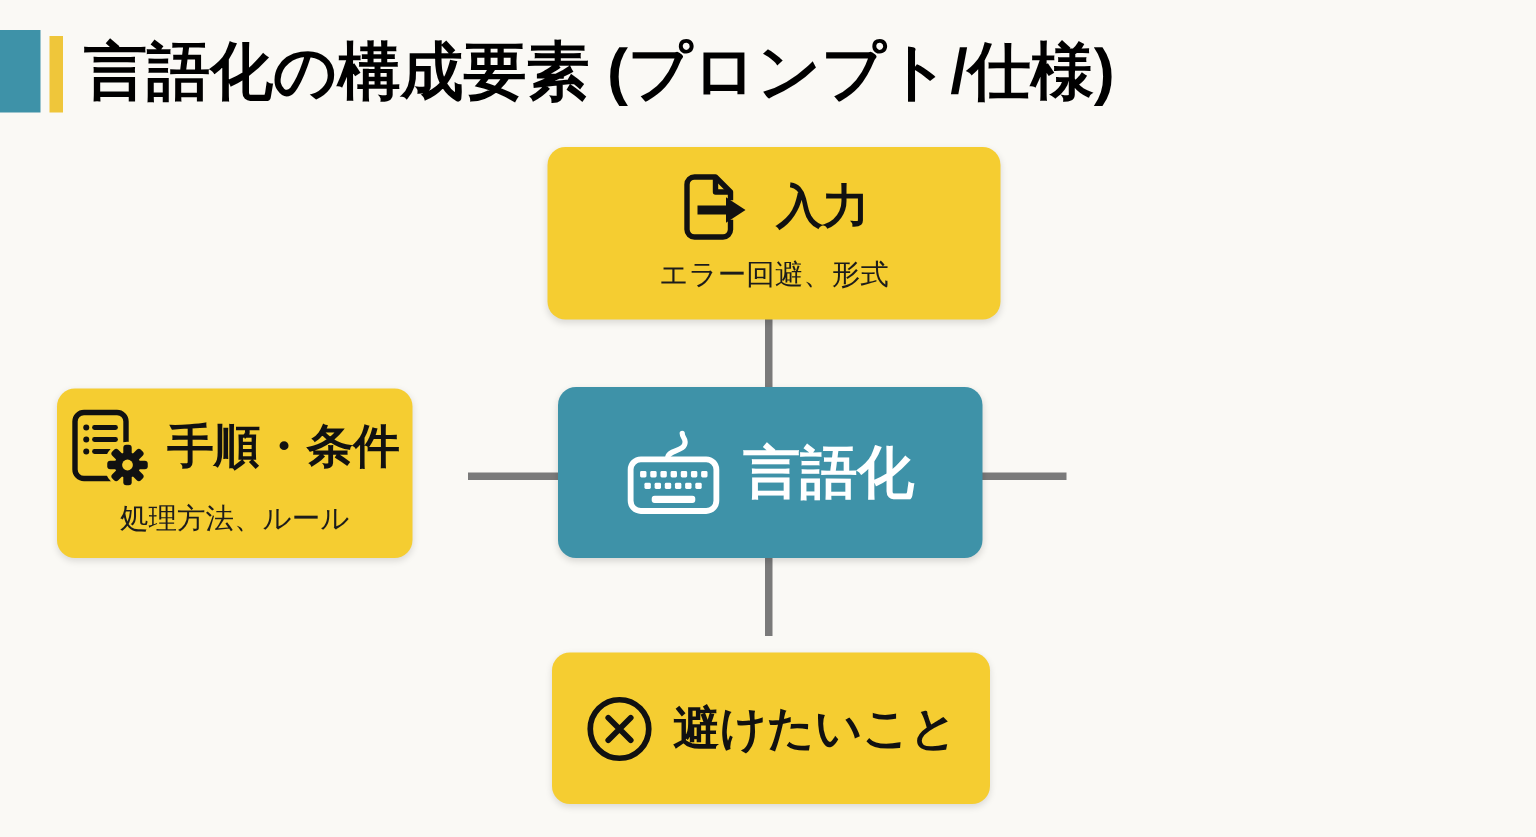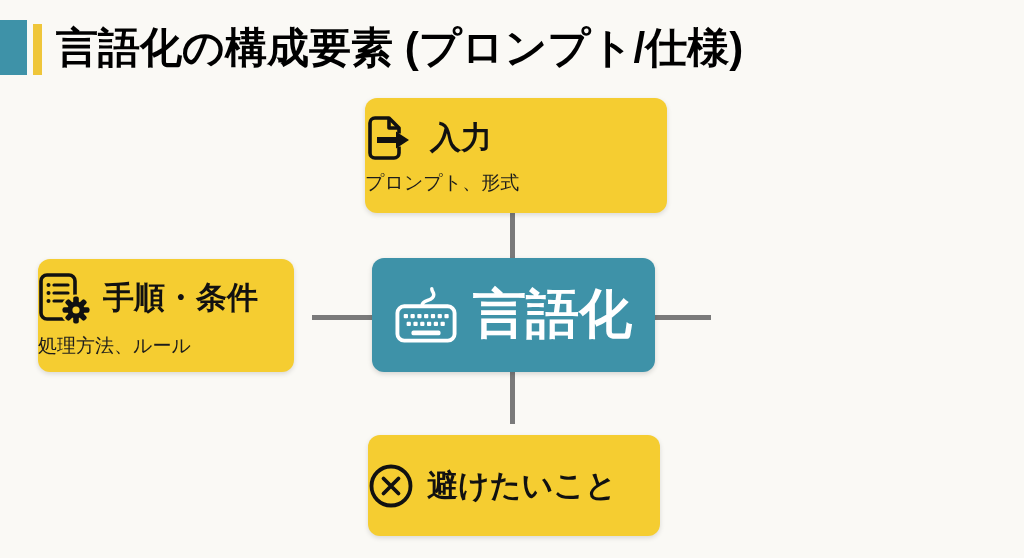--- a/index.html
+++ b/index.html
@@ -24,37 +24,37 @@
   .conn-top    { left:510px; top:212px; width:5px; height:47px; }
   .conn-bottom { left:510px; top:371px; width:5px; height:53px; }
   .conn-left   { left:312px; top:315px; width:61px; height:5px; }
   .conn-right  { left:654px; top:315px; width:57px; height:5px; }
   
   .node {
     position:absolute;
     background:#F5CD31;
     border-radius:12px;
     box-shadow:0 2px 5px rgba(0,0,0,0.13);
-    display:flex; flex-direction:column; align-items:flex-start; justify-content:center;
+    display:flex; flex-direction:column; align-items:center; justify-content:center;
     gap:9px;
   }
   .box-top    { left:365px; top:98px;  width:302px; height:115px; }
-  .box-left   { left:38px;  top:259px; width:256px; height:113px; }
+  .box-left   { left:38px;  top:259px; width:237px; height:113px; }
   .box-right  { left:710px; top:258px; width:277px; height:114px; }
   .box-bottom { left:368px; top:435px; width:292px; height:101px; }
   .box-center {
     position:absolute; left:372px; top:258px; width:283px; height:114px;
     background:#3E92A8; border-radius:12px;
     box-shadow:0 2px 5px rgba(0,0,0,0.15);
     display:flex; align-items:center; justify-content:center; gap:16px;
   }
   .head { display:flex; align-items:center; justify-content:center; gap:13px; }
   .label { font-size:31px; font-weight:800; white-space:nowrap; color:#111; }
   .sub   { font-size:19px; font-weight:500; white-space:nowrap; color:#1c1c1c; }
-  .center-label { font-size:53px; font-weight:800; color:#FFFFFF; white-space:nowrap; }
+  .center-label { font-size:38px; font-weight:800; color:#FFFFFF; white-space:nowrap; }
   .icon { display:inline-flex; line-height:0; }
 </style>
 </head>
 <body>
 
 <div class="slide">
 
   <span class="marker-teal"></span>
   <span class="marker-yellow"></span>
   <h1 class="title">言語化の構成要素 (プロンプト/仕様)</h1>
@@ -70,21 +70,21 @@
         <svg width="52" height="46" viewBox="0 0 52 46">
           <path d="M24 3H10a5 5 0 0 0-5 5v30a5 5 0 0 0 5 5h19a5 5 0 0 0 5-5V13z" fill="none" stroke="#111" stroke-width="3.6" stroke-linejoin="round"></path>
           <path d="M24 3v10h10" fill="none" stroke="#111" stroke-width="3.6" stroke-linejoin="round"></path>
           <line x1="11" y1="25" x2="42" y2="25" stroke="#F5CD31" stroke-width="13"></line>
           <line x1="12" y1="25" x2="33" y2="25" stroke="#111" stroke-width="6"></line>
           <path d="M31 16.5l13 8.5-13 8.5z" fill="#111"></path>
         </svg>
       </span>
       <span class="label">入力</span>
     </div>
-    <div class="sub">プロンプト、形式</div>
+    <div class="sub">エラー回避、形式</div>
   </section>
 
   <section class="node box-left">
     <div class="head">
       <span class="icon">
         <svg width="52" height="52" viewBox="0 0 52 52">
           <rect x="3" y="3" width="34" height="44" rx="6" fill="none" stroke="#111" stroke-width="3.6"></rect>
           <circle cx="10.5" cy="13" r="2" fill="#111"></circle>
           <circle cx="10.5" cy="21" r="2" fill="#111"></circle>
           <circle cx="10.5" cy="29" r="2" fill="#111"></circle>

